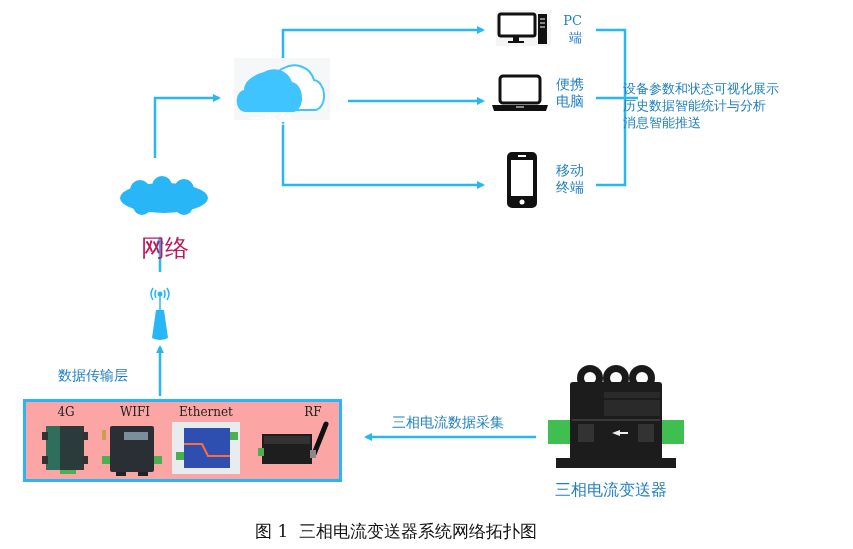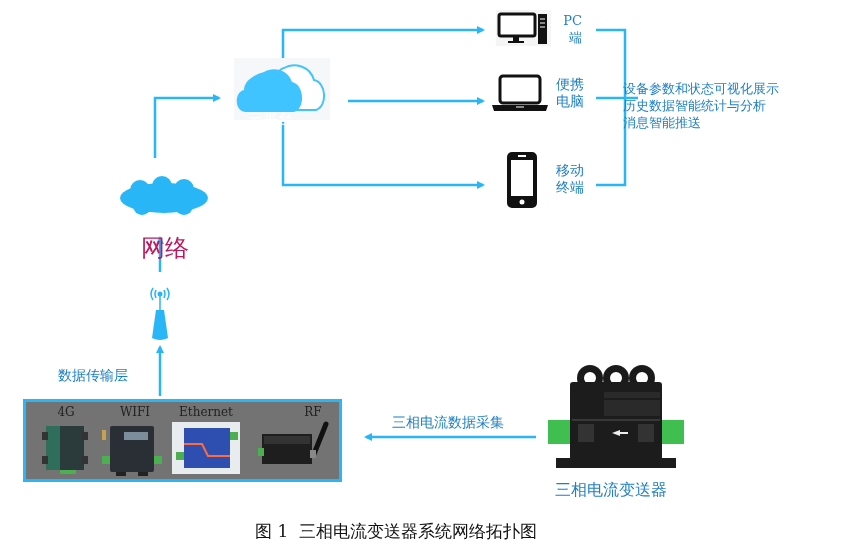--- a/index.html
+++ b/index.html
@@ -4,21 +4,21 @@
   <style>
     html, body { margin: 0; padding: 0; background: #ffffff; }
     body { width: 853px; height: 549px; position: relative; overflow: hidden;
            font-family: "DejaVu Sans", sans-serif; }
     .abs { position: absolute; }
     svg.lines { position: absolute; left: 0; top: 0; }
     .lbl { color: #1f7fc4; font-family: "DejaVu Sans", sans-serif; text-align: right; }
     .dev-label { font-size: 13px; line-height: 17px; text-align: right; }
     .feat { font-size: 13px; line-height: 17px; color: #1f7fc4; }
     .title-cap { font-family: "DejaVu Serif", serif; font-size: 17px; color: #111; }
-    .box { border: 3px solid #29b6f6; box-sizing: border-box; background: #737373; padding-left: 24px; }
+    .box { border: 3px solid #29b6f6; box-sizing: border-box; background: #fca5a5; padding-left: 24px; }
     .mod-label { font-family: "DejaVu Serif", serif; font-size: 12px; color: #222; text-align: center; }
   </style>
 </head>
 <body>
 
 <svg class="lines" width="853" height="549">
   <defs>
     <marker id="arr" markerWidth="8" markerHeight="8" refX="6" refY="4" orient="auto" markerUnits="userSpaceOnUse">
       <path d="M0,0 L8,4 L0,8 z" fill="#29b6f6"></path>
     </marker>

